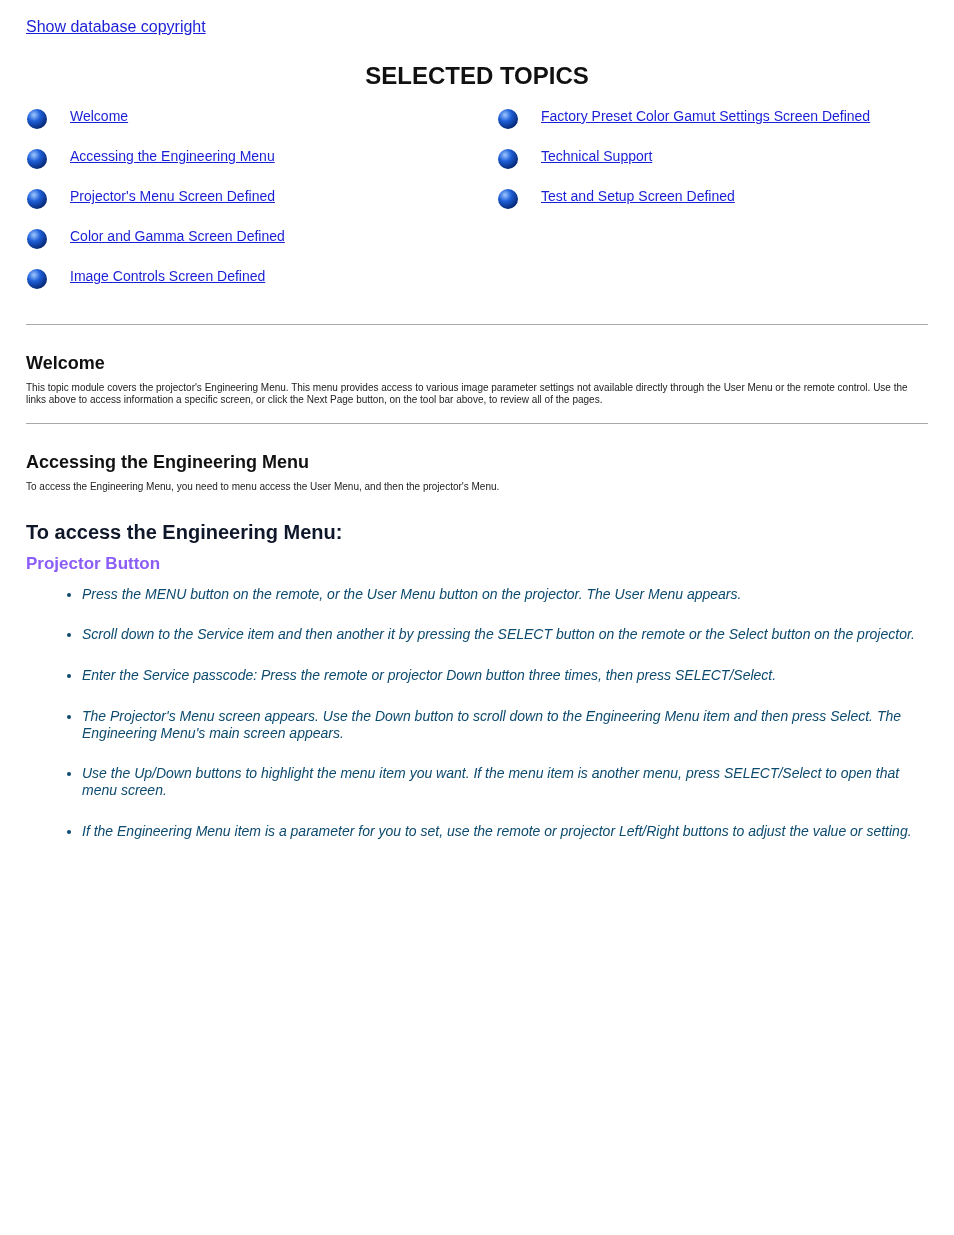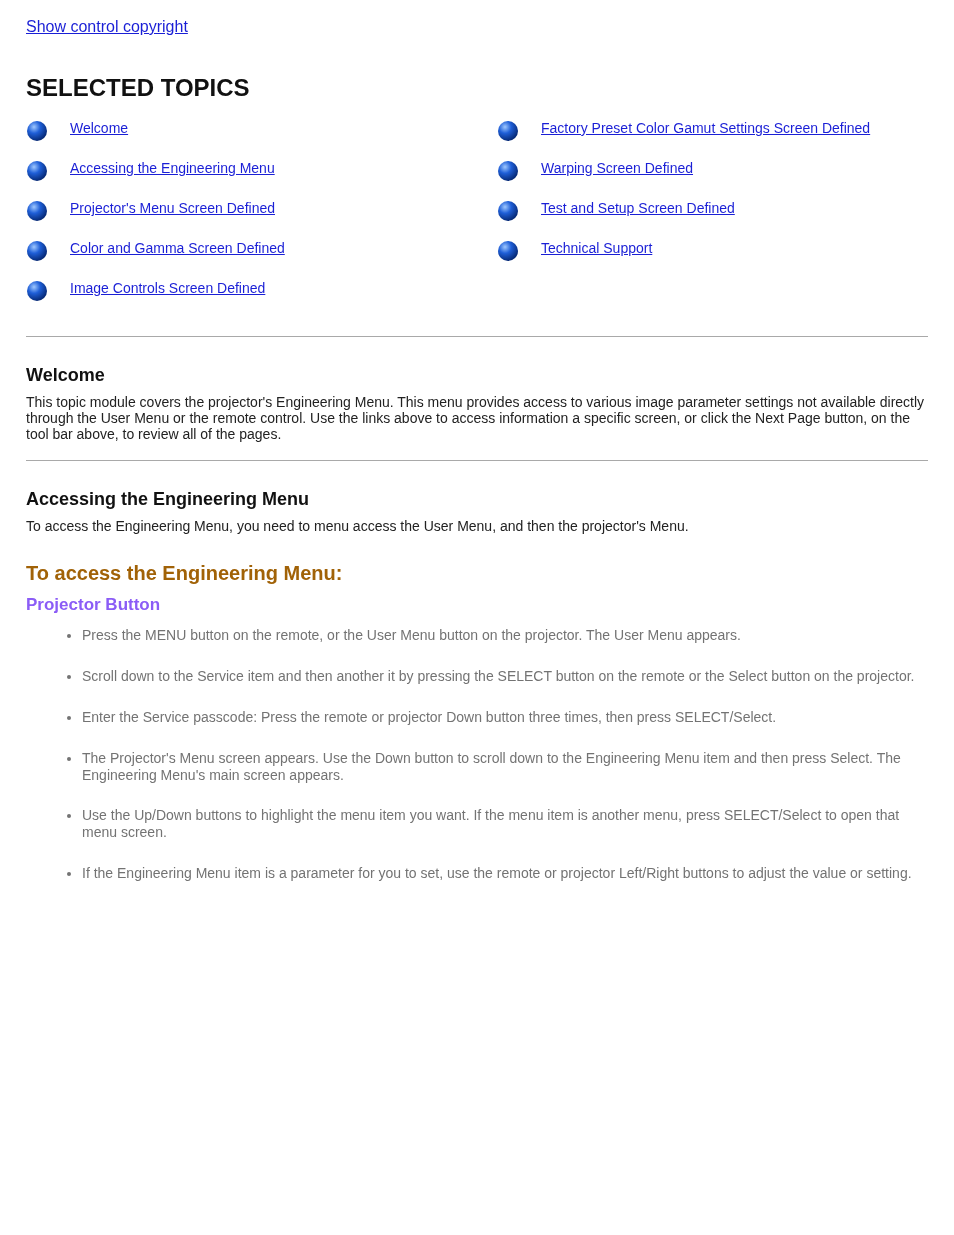--- a/index.html
+++ b/index.html
@@ -14,44 +14,45 @@
 
   a.page-link {
     color: #1a1fd6;
     text-decoration: underline;
     font-size: 16px;
   }
 
   h2.title {
     font-size: 24px;
     font-weight: bold;
-    margin: 38px 0 16px 0;
+    margin: 26px 0 16px 0;
     color: #111;
+    text-align: center;
   }
   h2.sub-title {
     font-size: 20px;
     font-weight: bold;
     margin: 28px 0 10px 0;
-    color: #a16207;
+    color: #0f172a;
   }
   h3.topic-head {
     font-size: 18px;
     font-weight: bold;
     margin: 28px 0 6px 0;
     color: #111;
   }
   h3.list-head {
     font-size: 17px;
     font-weight: bold;
     margin: 6px 0 12px 0;
     color: #8b5cf6;
   }
 
   p.body-text {
-    font-size: 14px;
+    font-size: 10px;
     line-height: 1.15;
     margin: 8px 0 8px 0;
     color: #222;
   }
 
   .toc-columns {
     display: flex;
     gap: 40px;
     margin-top: 16px;
   }
@@ -84,28 +85,29 @@
 
   ul.disc-list {
     list-style: disc;
     margin: 12px 0 4px 0;
     padding-left: 56px;
   }
   ul.disc-list li {
     font-size: 14px;
     line-height: 1.2;
     margin-bottom: 24px;
-    color: #737373;
+    color: #0c4a6e;
+    font-style: italic;
   }
 </style>
 </head>
 <body>
 
 <div>
-  <a href="#" class="page-link">Show control copyright</a>
+  <a href="#" class="page-link">Show database copyright</a>
 </div>
 
 <h2 class="title">SELECTED TOPICS</h2>
 
 <div class="toc-columns">
   <div class="toc-col" id="toc-left">
       <div class="toc-item">
         <span class="toc-bullet">
           <svg width="22" height="22" viewBox="0 0 22 22">
             <defs>
@@ -203,51 +205,36 @@
             <defs>
               <radialGradient id="sphereGrad" cx="35%" cy="30%" r="70%">
                 <stop offset="0%" stop-color="#9fc8ff"></stop>
                 <stop offset="45%" stop-color="#1f5fd8"></stop>
                 <stop offset="100%" stop-color="#062a78"></stop>
               </radialGradient>
             </defs>
             <circle cx="11" cy="11" r="10" fill="url(#sphereGrad)"></circle>
           </svg>
         </span>
-        <a href="#" class="toc-link">Warping Screen Defined</a>
+        <a href="#" class="toc-link">Technical Support</a>
       </div>
       <div class="toc-item">
         <span class="toc-bullet">
           <svg width="22" height="22" viewBox="0 0 22 22">
             <defs>
               <radialGradient id="sphereGrad" cx="35%" cy="30%" r="70%">
                 <stop offset="0%" stop-color="#9fc8ff"></stop>
                 <stop offset="45%" stop-color="#1f5fd8"></stop>
                 <stop offset="100%" stop-color="#062a78"></stop>
               </radialGradient>
             </defs>
             <circle cx="11" cy="11" r="10" fill="url(#sphereGrad)"></circle>
           </svg>
         </span>
         <a href="#" class="toc-link">Test and Setup Screen Defined</a>
-      </div>
-      <div class="toc-item">
-        <span class="toc-bullet">
-          <svg width="22" height="22" viewBox="0 0 22 22">
-            <defs>
-              <radialGradient id="sphereGrad" cx="35%" cy="30%" r="70%">
-                <stop offset="0%" stop-color="#9fc8ff"></stop>
-                <stop offset="45%" stop-color="#1f5fd8"></stop>
-                <stop offset="100%" stop-color="#062a78"></stop>
-              </radialGradient>
-            </defs>
-            <circle cx="11" cy="11" r="10" fill="url(#sphereGrad)"></circle>
-          </svg>
-        </span>
-        <a href="#" class="toc-link">Technical Support</a>
       </div>
     </div>
 </div>
 
 <hr class="separator">
 
 <h3 class="topic-head">Welcome</h3>
 <p class="body-text">This topic module covers the projector's Engineering Menu. This menu provides access to various image parameter settings not available directly through the User Menu or the remote control. Use the links above to access information a specific screen, or click the Next Page button, on the tool bar above, to review all of the pages.</p>
 
 <hr class="separator">

